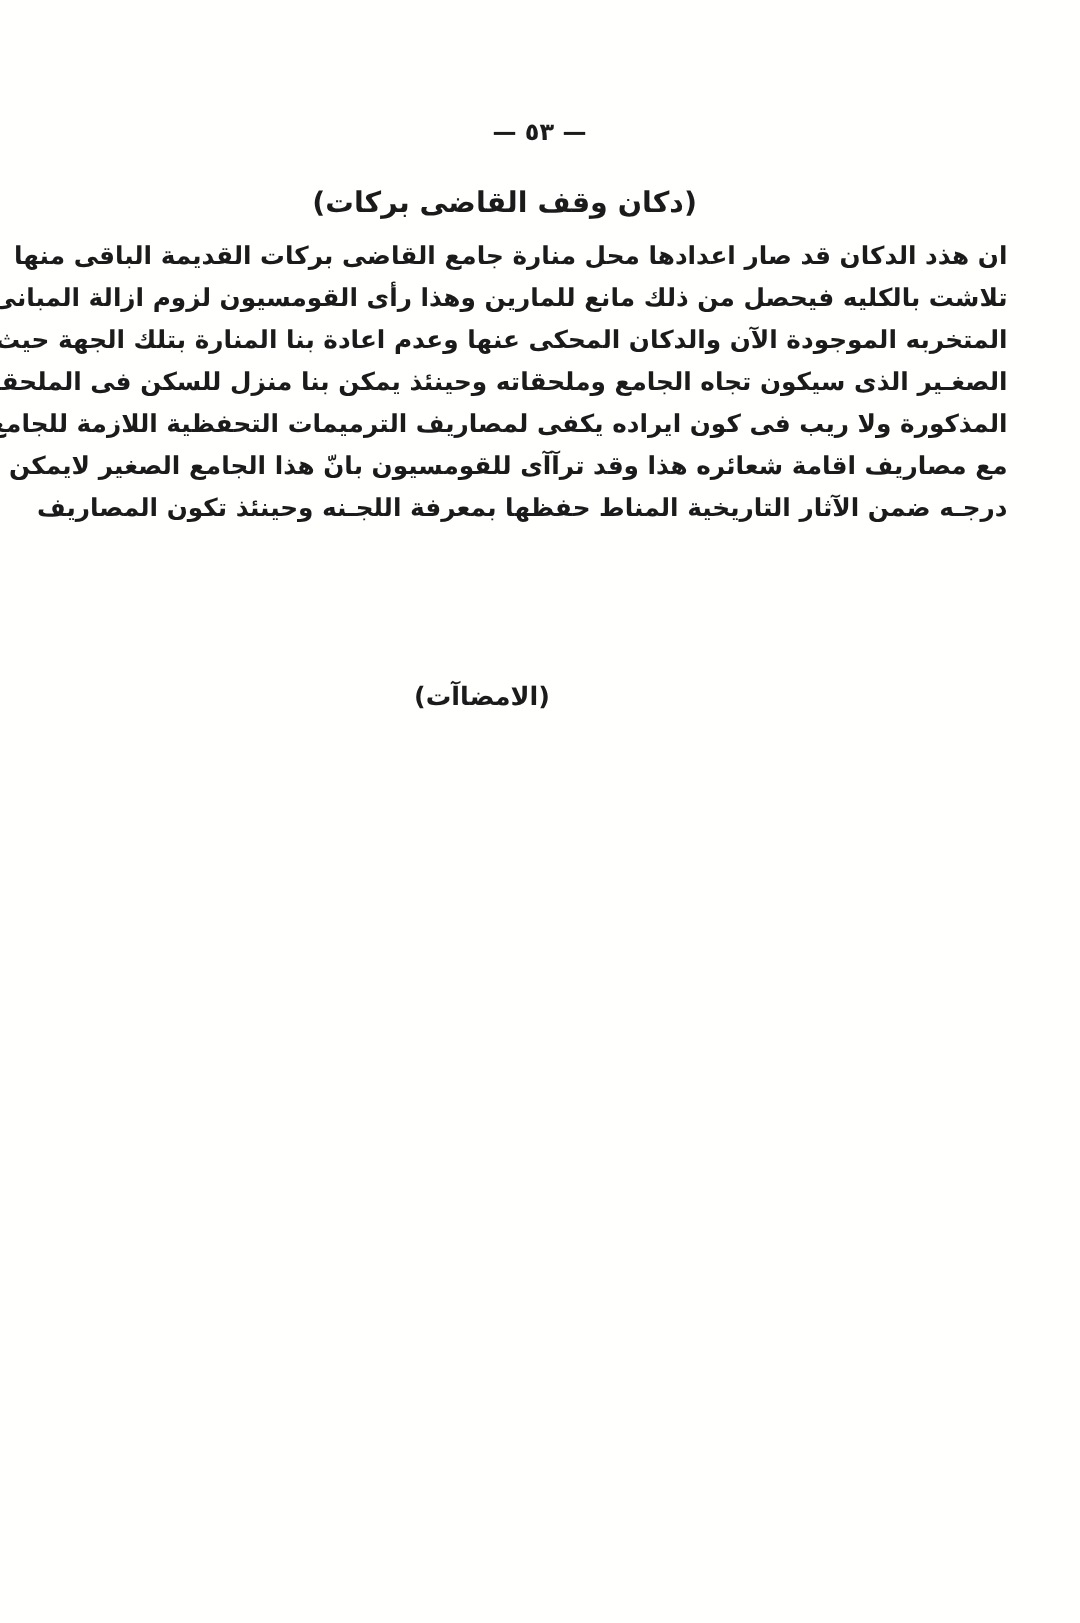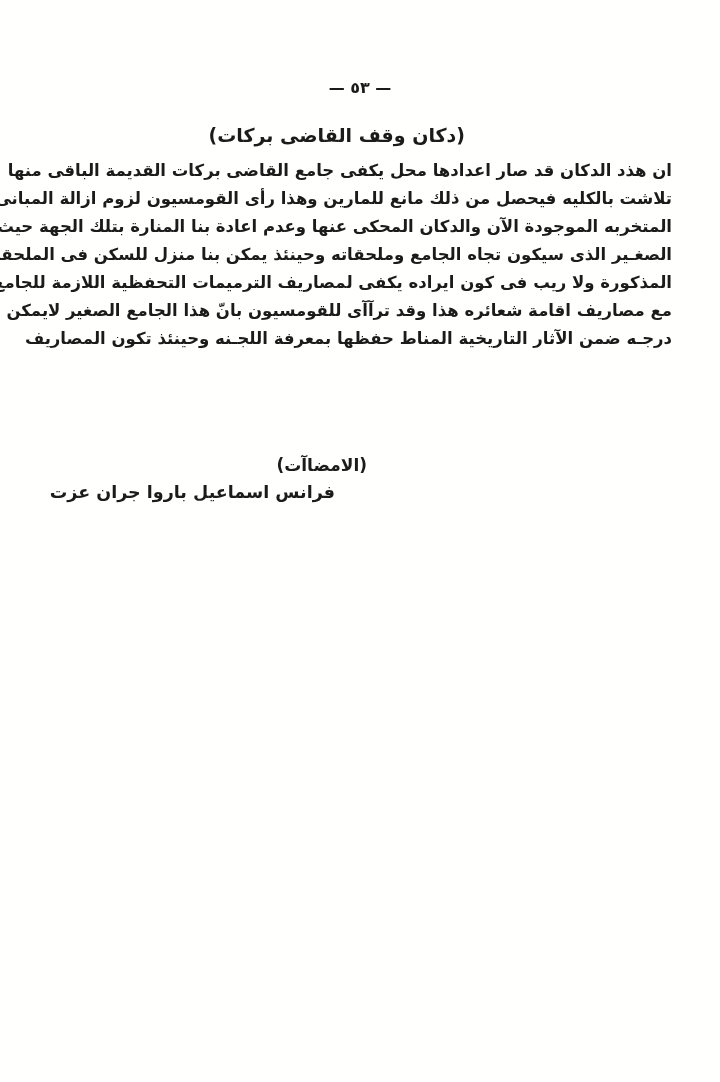--- a/index.html
+++ b/index.html
@@ -92,27 +92,26 @@
 </head>
 <body>
 
 <div class="page">
 
   <div class="page-number">— ٥٣ —</div>
 
   <div class="doc-heading">(دكان وقف القاضى بركات)</div>
 
   <div class="body-block">
-    <p>ان هذد الدكان قد صار اعدادها محل يكفى جامع القاضى بركات القديمة الباقى منها</p>
+    <p>ان هذد الدكان قد صار اعدادها محل منارة جامع القاضى بركات القديمة الباقى منها</p>
     <p>تلاشت بالكليه فيحصل من ذلك مانع للمارين وهذا رأى القومسيون لزوم ازالة المبانى</p>
     <p>المتخربه الموجودة الآن والدكان المحكى عنها وعدم اعادة بنا المنارة بتلك الجهة حيث</p>
     <p>الصغـير الذى سيكون تجاه الجامع وملحقاته وحينئذ يمكن بنا منزل للسكن فى الملحقات</p>
     <p>المذكورة ولا ريب فى كون ايراده يكفى لمصاريف الترميمات التحفظية اللازمة للجامع</p>
     <p>مع مصاريف اقامة شعائره هذا وقد ترآآى للقومسيون بانّ هذا الجامع الصغير لايمكن</p>
     <p>درجـه ضمن الآثار التاريخية المناط حفظها بمعرفة اللجـنه وحينئذ تكون المصاريف</p>
   </div>
 
   <div class="signatures">
     <p class="sig-heading">(الامضاآت)</p>
-    <p class="sig-name">فرانس اسماعيل باروا جران عزت</p>
   </div>
 
 </div>
 
 </body></html>

